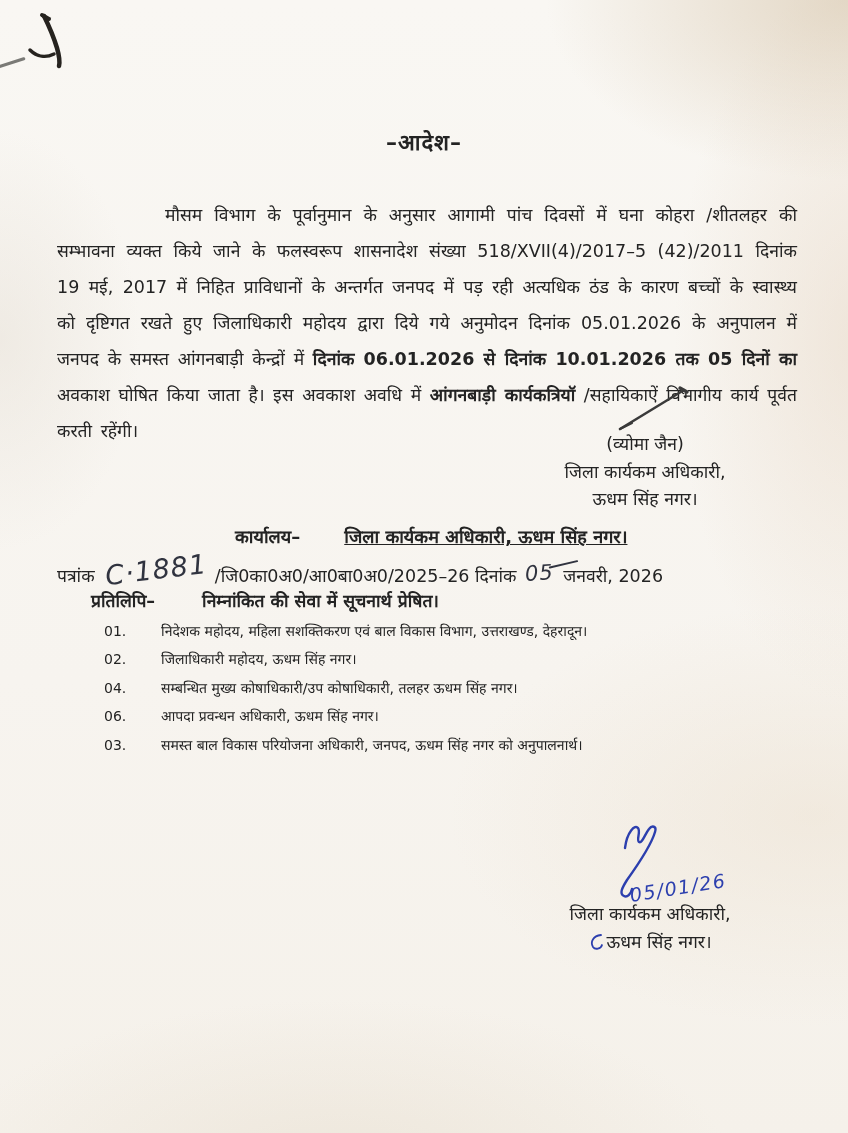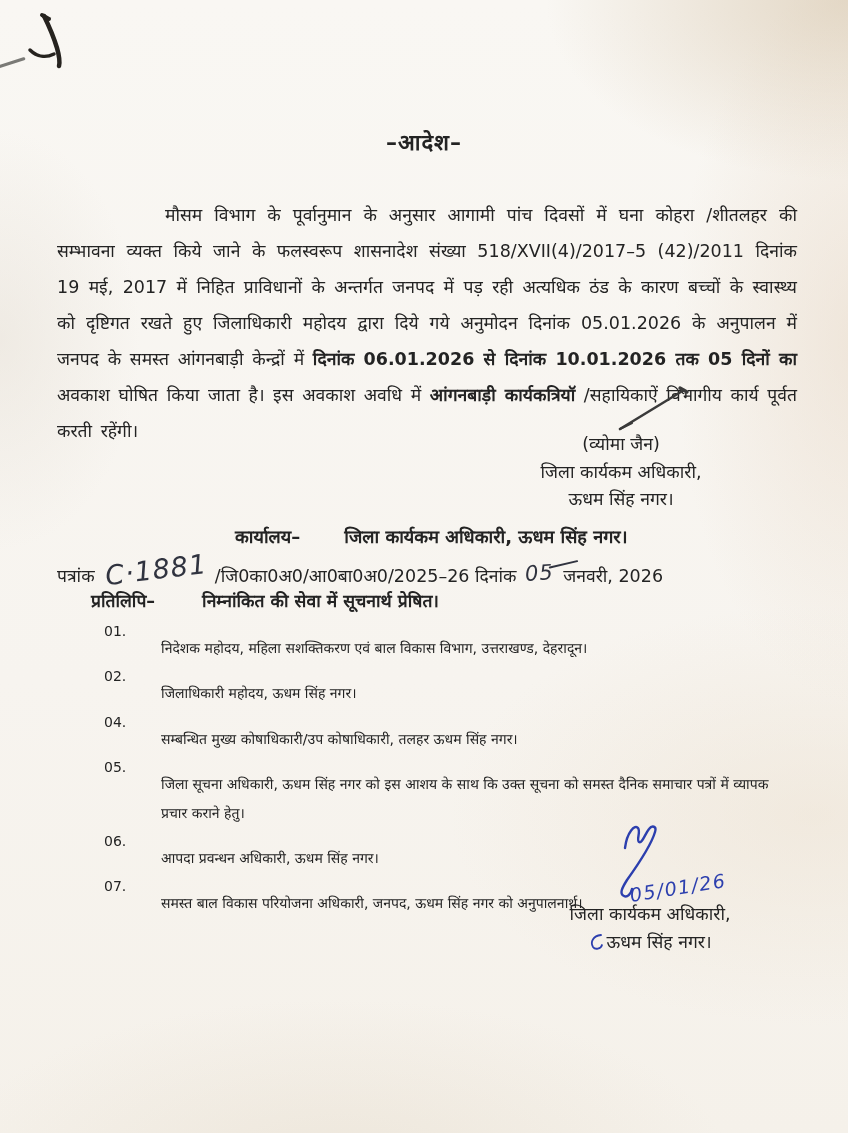--- a/index.html
+++ b/index.html
@@ -24,28 +24,28 @@
   }
   .para{
     position:absolute;top:197px;left:57px;width:740px;
     font-size:17.5px;line-height:36px;
     text-align:justify;text-indent:108px;word-spacing:3px;
   }
   .bold{font-weight:700;}
   .sig-block{
     position:absolute;text-align:center;font-size:17.5px;line-height:27.5px;
   }
-  .sig1{top:431px;left:476px;width:290px;}
+  .sig1{top:431px;left:500px;width:290px;}
   .sig2{top:901px;left:520px;width:260px;}
   .sig2 .row2{display:flex;justify-content:center;align-items:center;gap:2px;}
   .office{
     position:absolute;top:524px;left:235px;
     font-size:18px;font-weight:700;white-space:nowrap;
   }
-  .office .val{margin-left:44px;}
+  .office .val{margin-left:44px;text-decoration:underline;}
   .refline{
     position:absolute;top:557px;left:57px;width:760px;
     font-size:17.5px;white-space:nowrap;
   }
   .hw{
     display:inline-block;
     font-style:italic;
     color:#30333f;
     letter-spacing:1px;
   }
@@ -65,21 +65,21 @@
     position:absolute;top:588px;left:57px;width:740px;
     font-size:17.5px;font-weight:700;white-space:nowrap;margin-left:34px;
   }
   .copyhead .heading{margin-left:47px;}
   .copylist{
     position:absolute;top:617px;left:104px;width:672px;
     font-size:14px;line-height:28.4px;
   }
   .copy-row{display:flex;align-items:flex-start;}
   .copy-row .num{width:57px;flex:0 0 57px;}
-  .copy-row .txt{flex:1;margin-top:17px;}
+  .copy-row .txt{flex:1;}
   svg.mark{position:absolute;}
   .edge-mark{
     position:absolute;left:-8px;top:62px;width:34px;height:3px;
     background:#5a5a56;transform:rotate(-18deg);border-radius:2px;opacity:.8;
   }
 </style>
 </head>
 <body>
 
 <div class="page">
@@ -127,29 +127,25 @@
     </div>
     <div class="copy-row">
       <span class="num">02.</span>
       <span class="txt">जिलाधिकारी महोदय, ऊधम सिंह नगर।</span>
     </div>
     <div class="copy-row">
       <span class="num">04.</span>
       <span class="txt">सम्बन्धित मुख्य कोषाधिकारी/उप कोषाधिकारी, तलहर ऊधम सिंह नगर।</span>
     </div>
     <div class="copy-row">
-      <span class="num">05.</span>
-      <span class="txt">जिला सूचना अधिकारी, ऊधम सिंह नगर को इस आशय के साथ कि उक्त सूचना को समस्त दैनिक समाचार पत्रों में व्यापक प्रचार कराने हेतु।</span>
-    </div>
-    <div class="copy-row">
       <span class="num">06.</span>
       <span class="txt">आपदा प्रवन्धन अधिकारी, ऊधम सिंह नगर।</span>
     </div>
     <div class="copy-row">
-      <span class="num">07.</span>
+      <span class="num">03.</span>
       <span class="txt">समस्त बाल विकास परियोजना अधिकारी, जनपद, ऊधम सिंह नगर को अनुपालनार्थ।</span>
     </div>
   </div>
 
   <svg class="mark" style="left:575px;top:818px;" width="160" height="95" viewBox="0 0 160 95">
     <path d="M 50,30 C 52,14 60,6 63,10 C 66,14 61,22 64,24 C 67,26 70,16 74,11 C 77,7 82,8 80,14 C 76,28 62,48 52,62 C 47,70 44,76 49,78 C 52,80 56,76 57,71" fill="none" stroke="#2c3fae" stroke-width="2.4" stroke-linecap="round"></path>
     <text x="56" y="84" transform="rotate(-9 56 84)" font-size="19" font-style="italic" fill="#2c3fae" letter-spacing="1.5">05/01/26</text>
   </svg>
   <div class="sig-block sig2">
     <div>जिला कार्यकम अधिकारी,</div>

